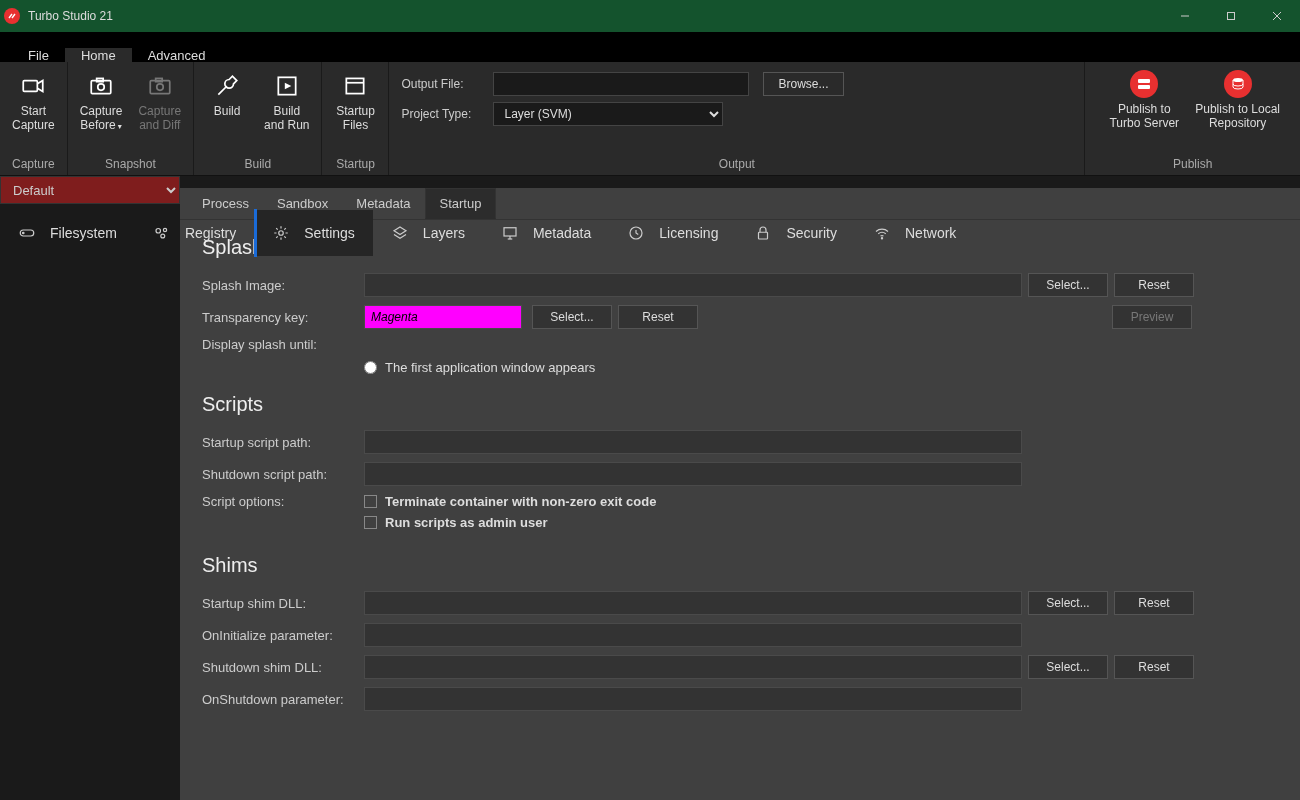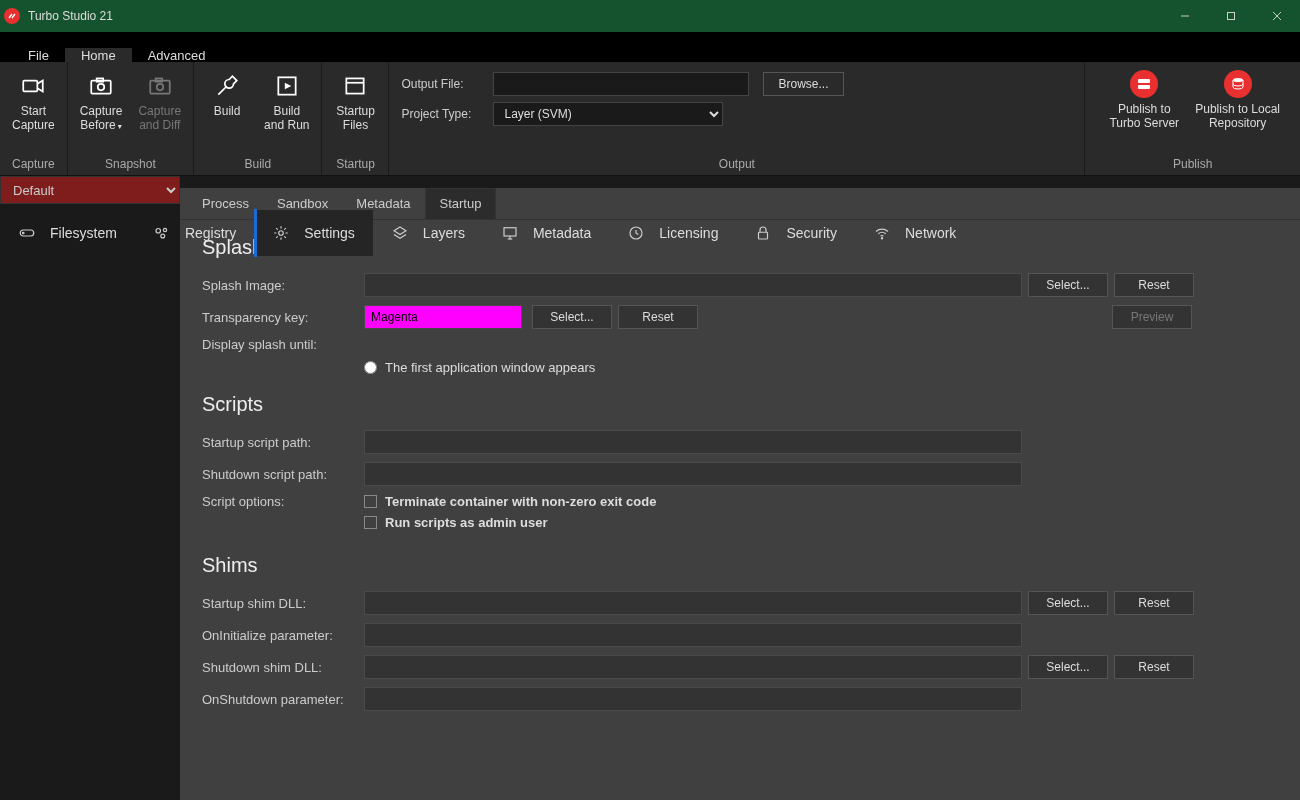--- a/index.html
+++ b/index.html
@@ -350,21 +350,21 @@
 
       <div class="section-title">Splash</div>
       <div class="frow">
         <div class="flabel">Splash Image:</div>
         <input class="finput long" value="" style="">
         <button class="btn">Select...</button>
         <button class="btn">Reset</button>
       </div>
       <div class="frow">
         <div class="flabel">Transparency key:</div>
-        <div class="swatch" style="background:#ff00ff; color:#000; padding-left:6px; display:flex; align-items:center;" title="Magenta">
+        <div class="swatch" style="background:#ff00ff; color:#000; padding-left:6px; display:flex; align-items:center;font-style:italic;" title="Magenta">
             <span style="font-size:12px;">Magenta</span>
           </div>
         <button class="btn" style="margin-left:10px;">Select...</button>
         <button class="btn">Reset</button>
         <div style="flex:1"></div>
         <button class="btn dis" style="width:80px; margin-right:86px;">Preview</button>
       </div>
       <div class="radio-row">
         <div class="flabel">Display splash until:</div>
       </div>

